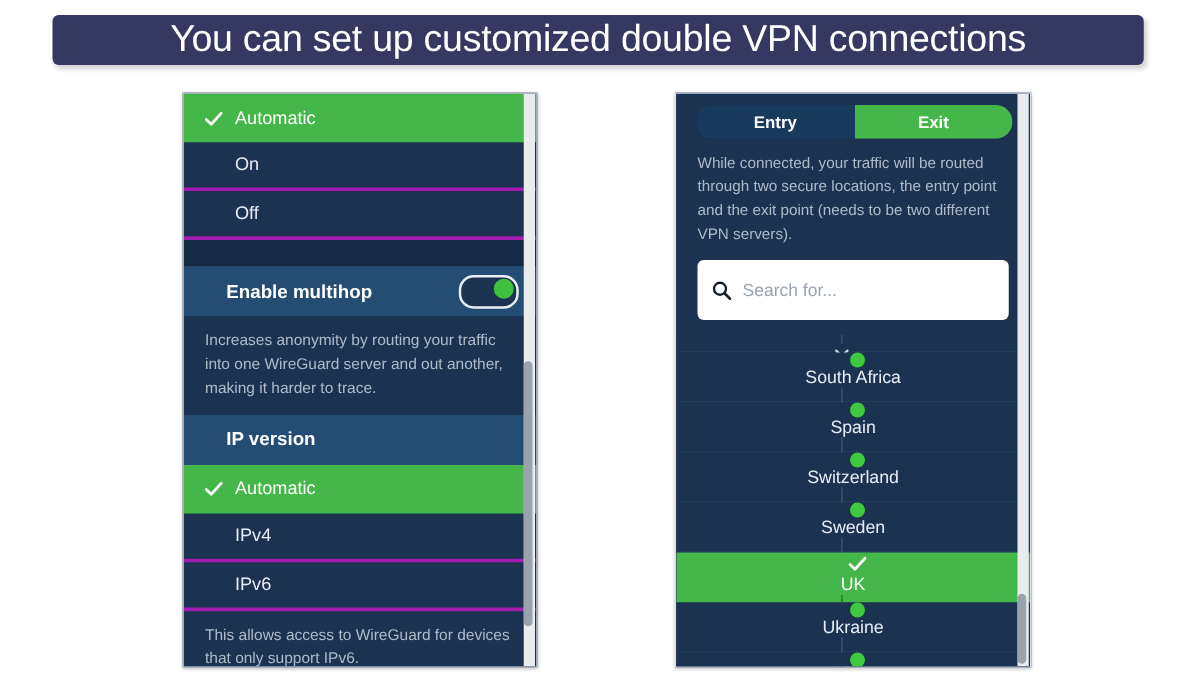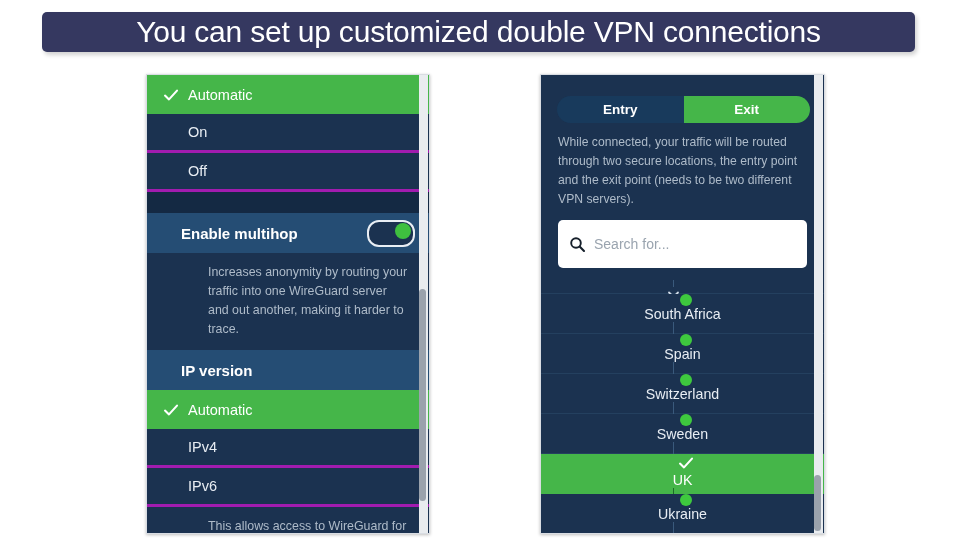--- a/index.html
+++ b/index.html
@@ -93,21 +93,20 @@
     width: 16px; height: 16px;
     border-radius: 50%;
     background: #3fc03f;
   }
   .desc-block {
     background: #1b3250;
     padding: 10px 20px 12px 17px;
     color: #aebbc9;
     font-size: 12.4px;
     line-height: 1.52;
-    margin-left: 44px;
   }
 
   
   .scroll-track {
     position: absolute;
     right: 1px;
     width: 9px;
     background: #e9ecef;
   }
   .scroll-thumb {
@@ -266,21 +265,21 @@
 
     <div class="desc-block">This allows access to WireGuard for devices that only support IPv6.</div>
 
     <div class="scroll-track" style="top:0; height:458px;">
       <div class="scroll-thumb" style="top:214px; height:212px;"></div>
     </div>
   </div>
 
   <div class="panel" id="right-panel">
 
-    <div class="tabbar-wrap" style="padding-top:21px;">
+    <div class="tabbar-wrap" style="padding-top:9px;">
       <div class="tabbar">
         <div class="tab">
           <span>Entry</span>
         </div>
         <div class="tab active">
           <span>Exit</span>
         </div>
       </div>
     </div>
 

